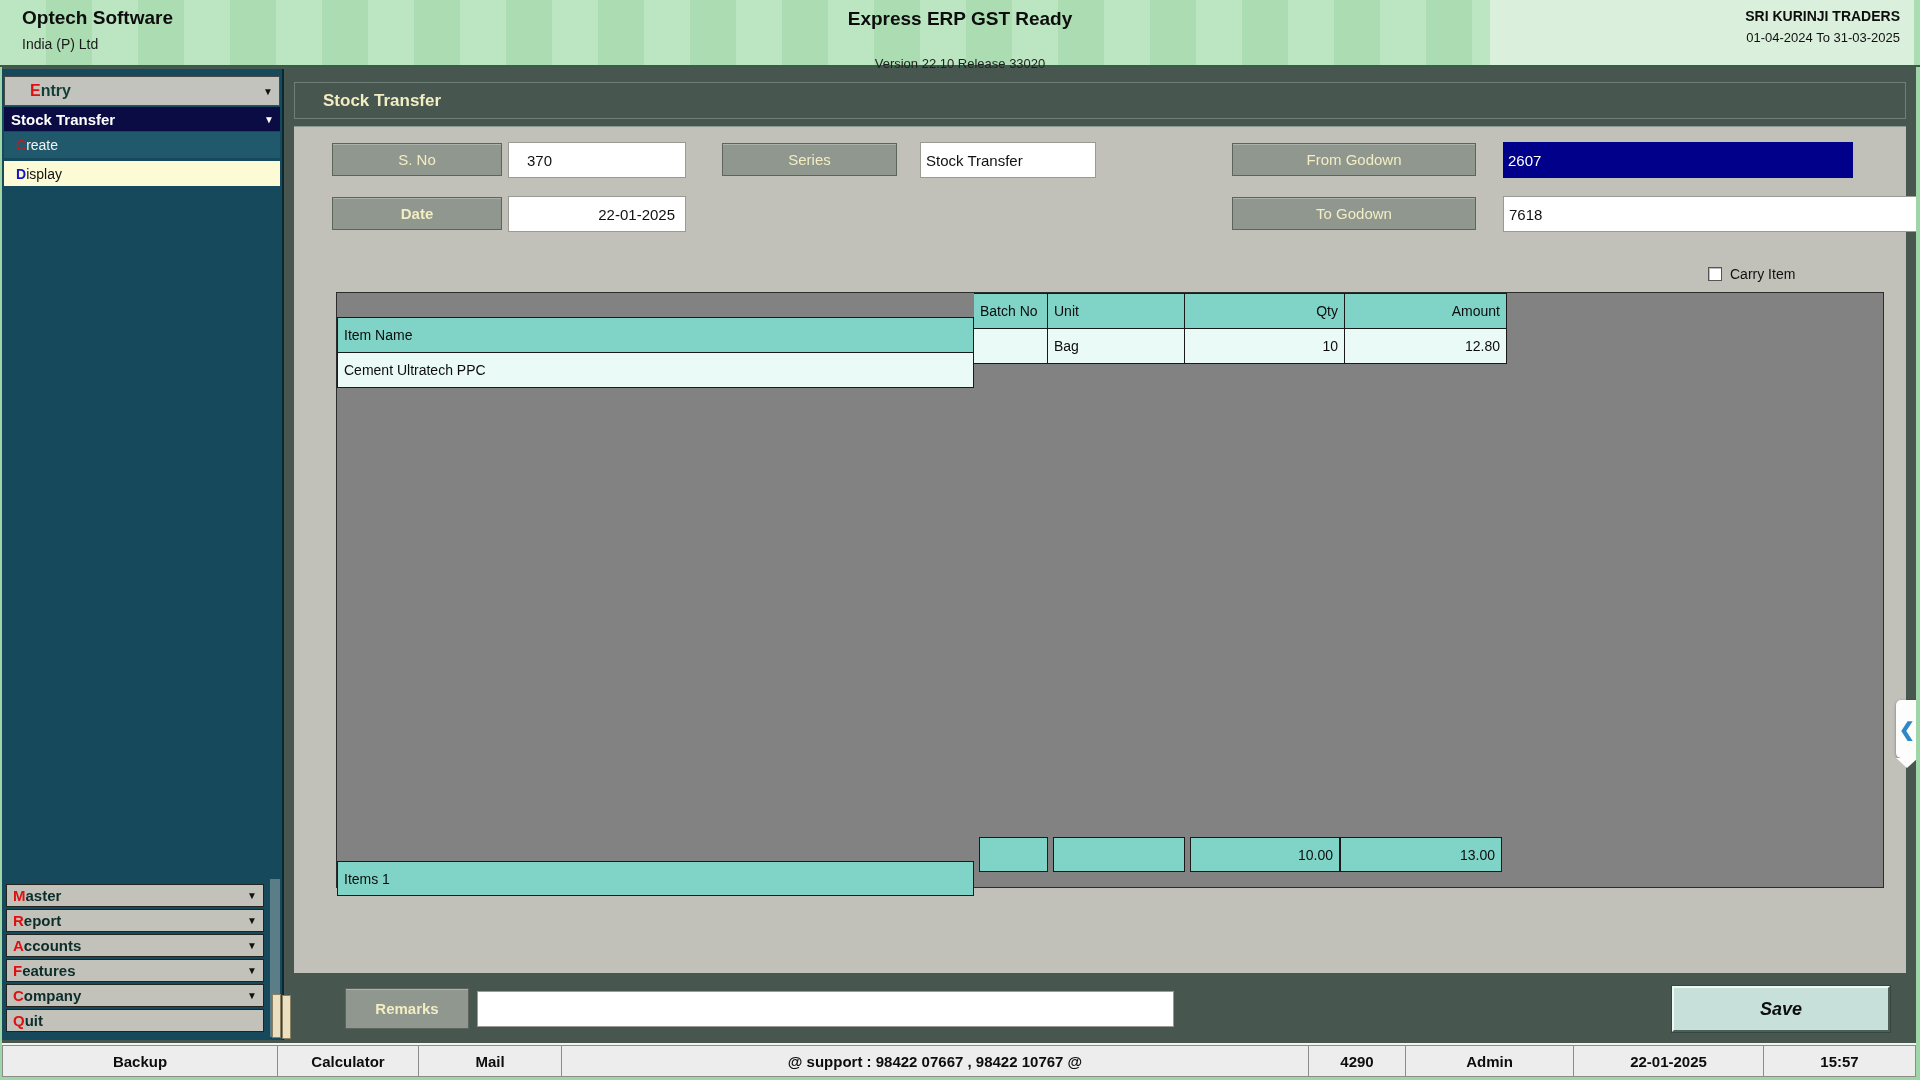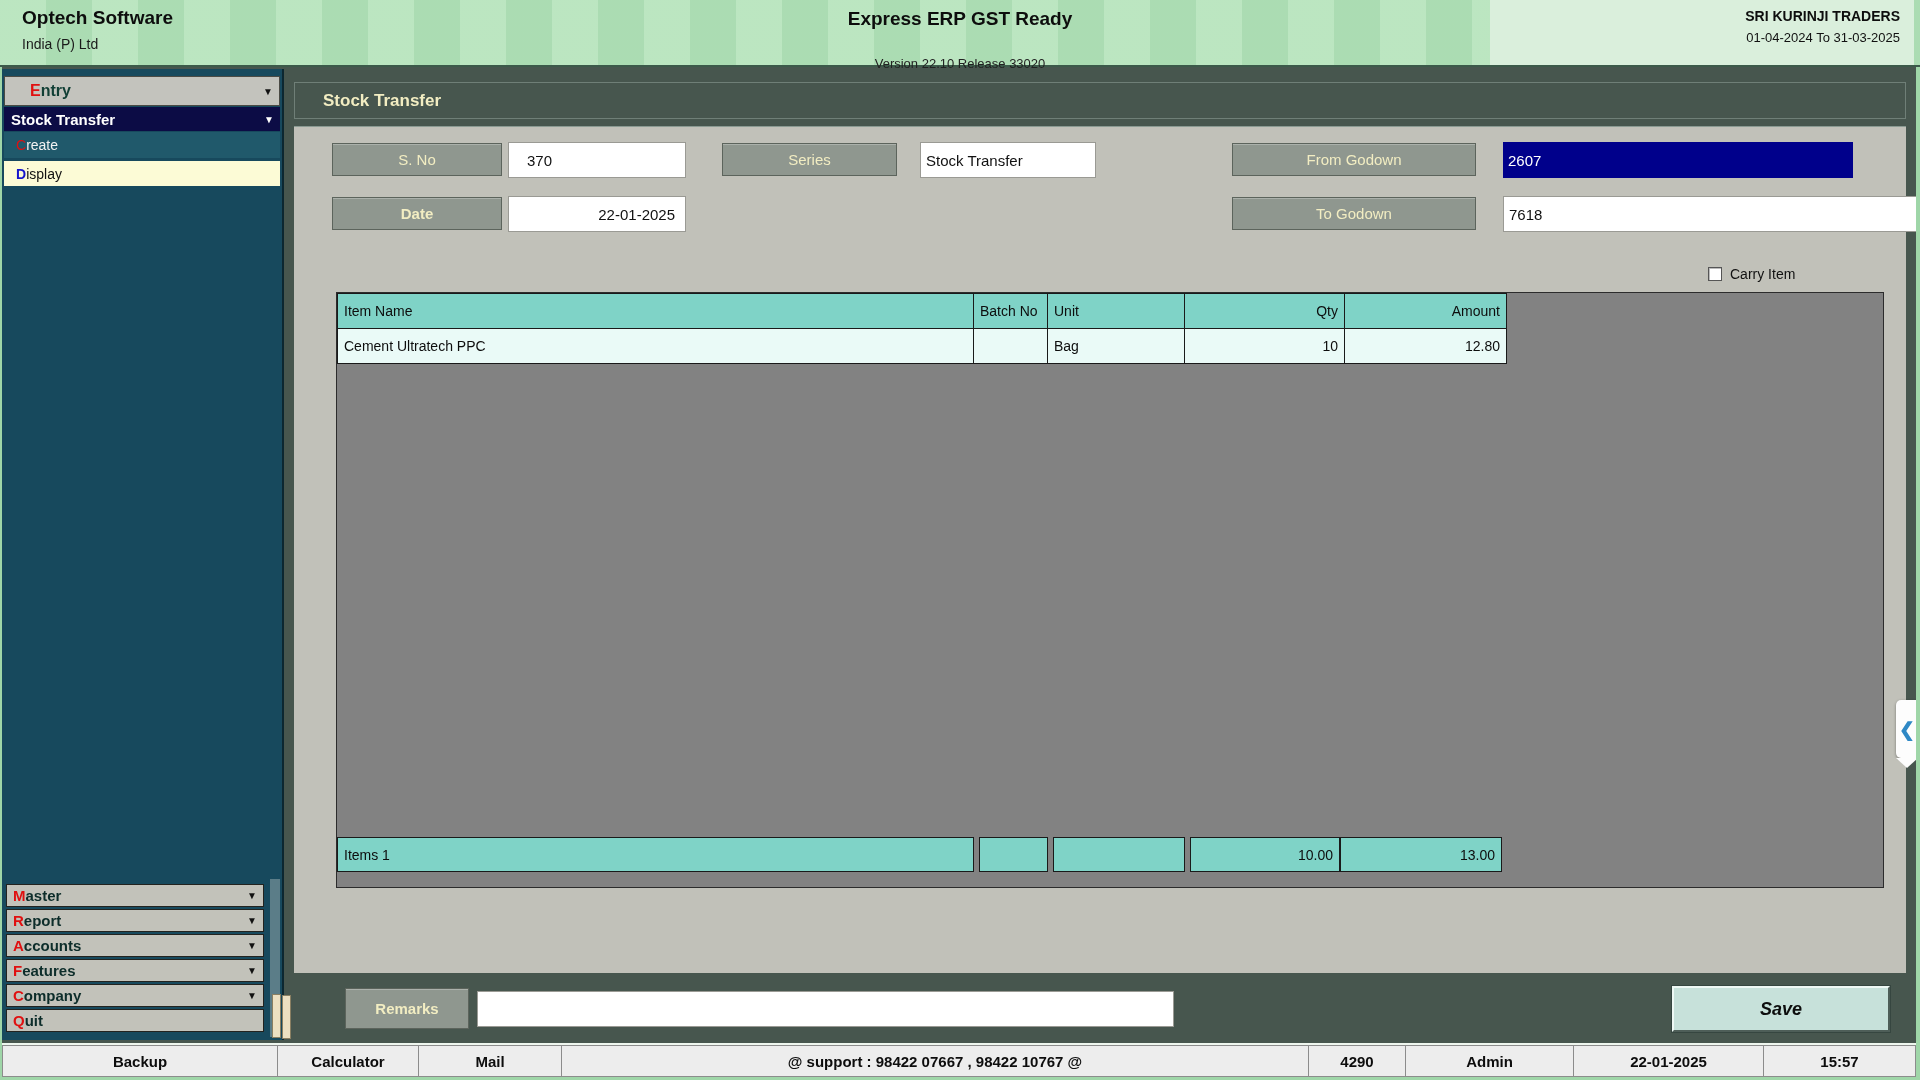--- a/index.html
+++ b/index.html
@@ -84,21 +84,21 @@
   .table-region { position:absolute; left:336px; top:292px; width:1548px; height:596px;
                   background:#828282; border:1px solid #2c2c2c; }
   .trow { position:absolute; left:0; display:flex; }
   .tcell { border:1px solid #1a1a1a; border-left:none; padding:0 6px; display:flex; align-items:center;
            font-size:14px; color:#0d0d0d; overflow:hidden; white-space:nowrap; }
   .tcell:first-child { border-left:1px solid #1a1a1a; }
   .th { background:#7fd3c7; height:36px; }
   .td { background:#eafaf7; height:35px; border-top:none; }
   .tf { background:#7fd3c7; height:35px; border:1px solid #1a1a1a; }
   .num { justify-content:flex-end; }
-  .w0 { width:637px; } .w1 { width:74px; } .w2 { width:137px; } .w3 { width:160px; } .w4 { width:162px; }
+  .w0 { width:637px;margin-top:24px; } .w1 { width:74px; } .w2 { width:137px; } .w3 { width:160px; } .w4 { width:162px; }
   .fgap { margin-left:5px; }
 
   
   .beige-bar { position:absolute; left:282px; top:995px; width:9px; height:44px;
                background:#ece0c2; border:1px solid #8a7f62; }
   .remarks-label { left:345px; top:988px; width:124px; height:41px; font-size:15px; }
   .remarks-input { left:477px; top:991px; width:697px; height:36px; }
   .save-btn { position:absolute; left:1672px; top:986px; width:218px; height:46px;
               background:#c7e1da; border:2px solid; border-color:#eef8f4 #4e5e58 #4e5e58 #eef8f4;
               outline:1px solid #364640;

